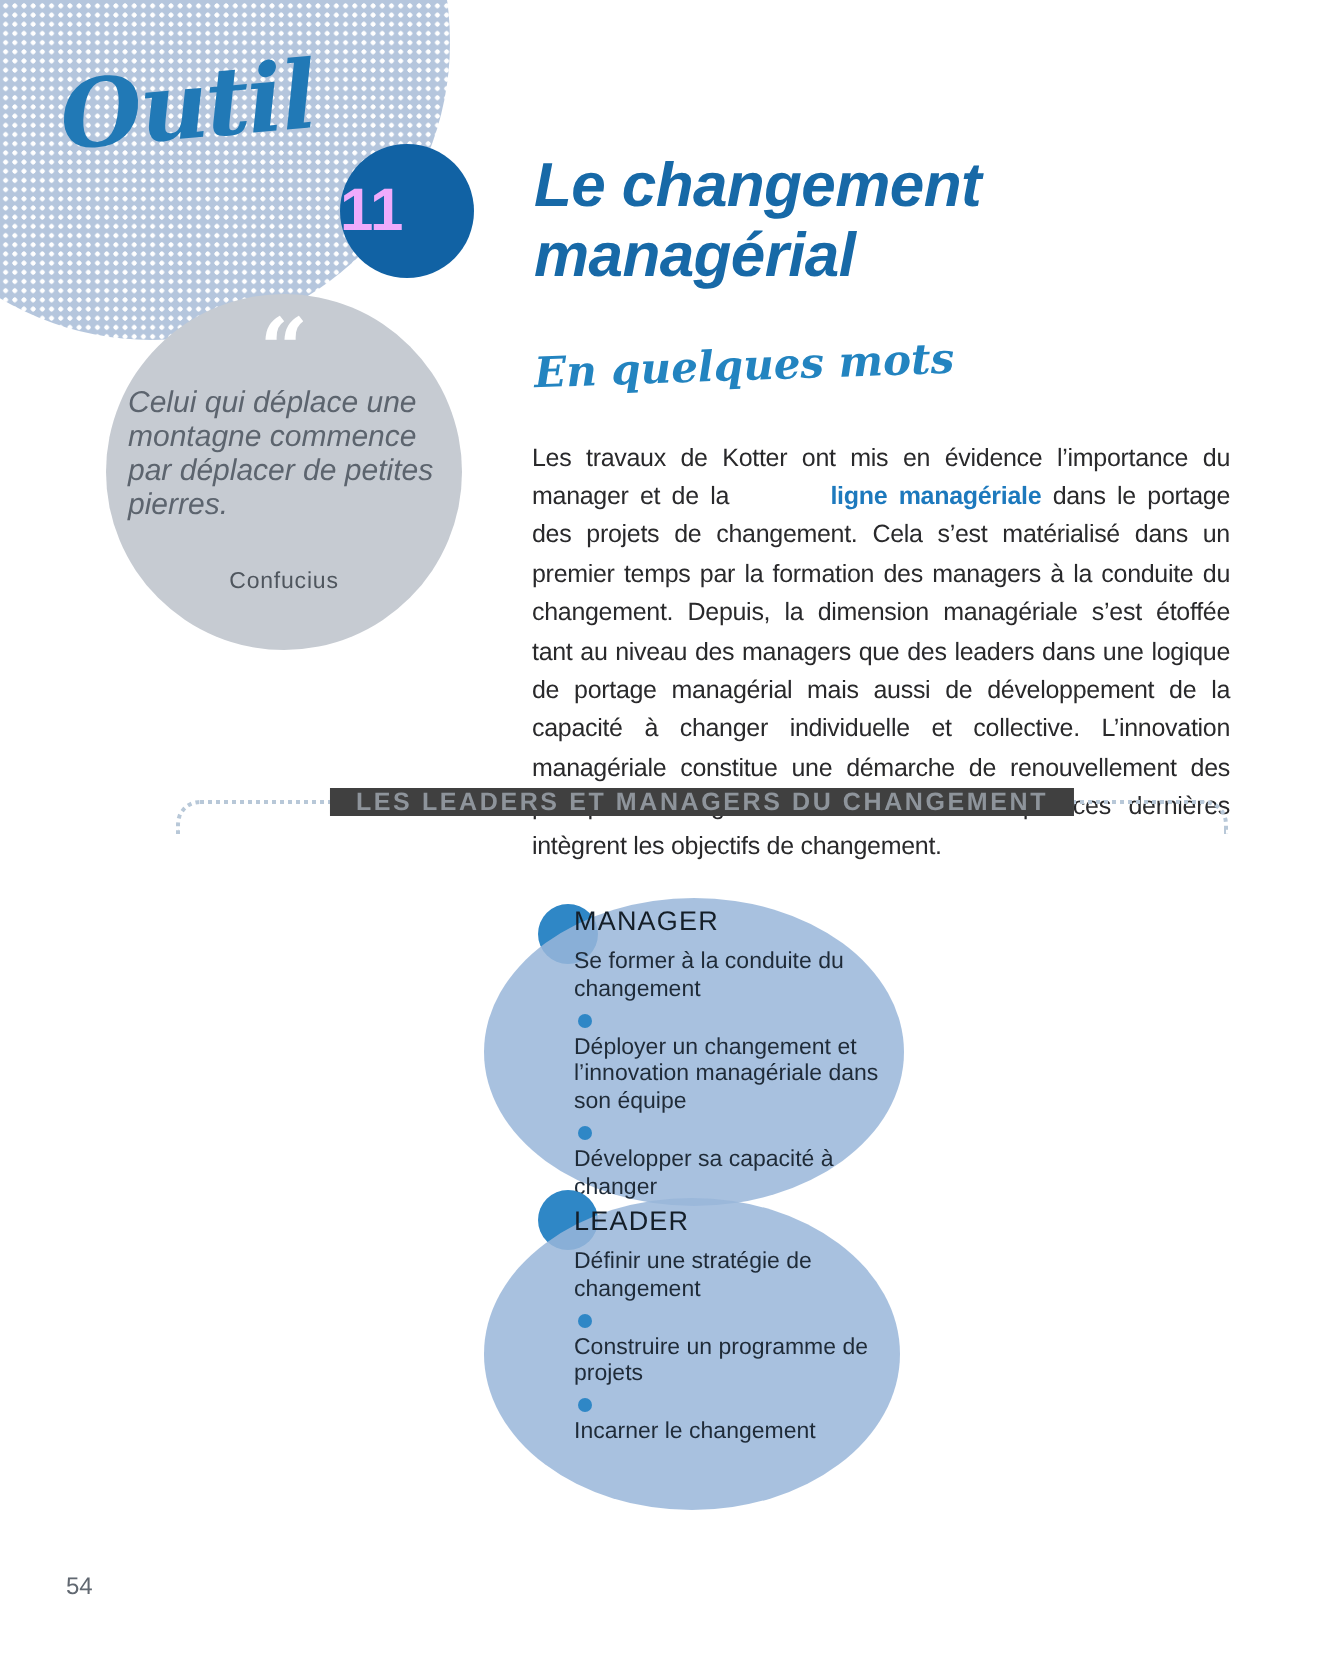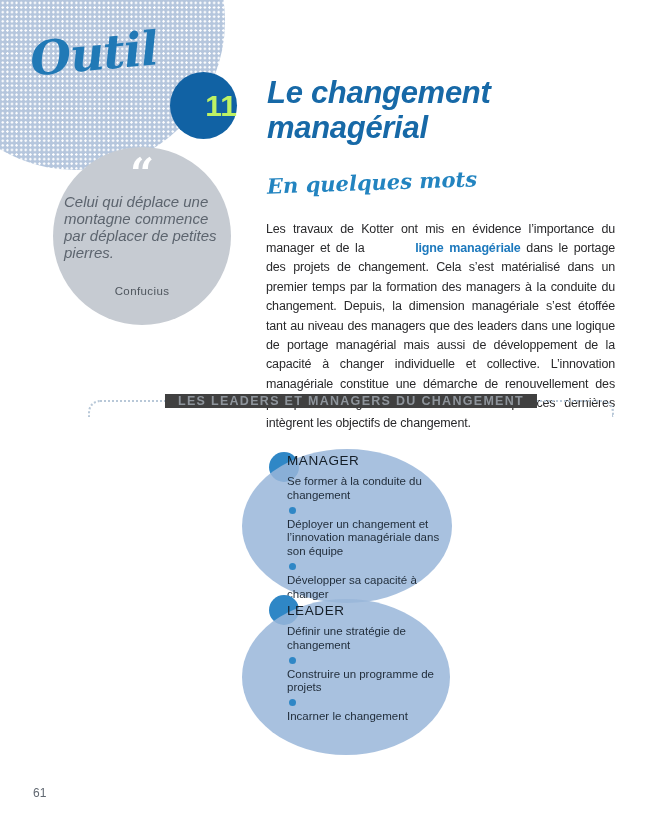--- a/index.html
+++ b/index.html
@@ -16,22 +16,22 @@
     background-size:4.6px 4.6px;
   }
   .dotted-circle.large{ left:-73px; top:-128px; width:298px; height:298px; }
   .tool-script{
     position:absolute; left:30px; top:26px;
     font-family:"DejaVu Serif", serif; font-style:italic; font-weight:bold;
     font-size:47px; color:#2179b6; transform:rotate(-5deg); letter-spacing:-1px;
   }
   .tool-badge{
     position:absolute; left:170px; top:72px; width:67px; height:67px;
-    border-radius:50%; background:#1162a4; color:#bef264;
-    display:flex; align-items:center; justify-content:flex-end;
+    border-radius:50%; background:#1162a4; color:#f0abfc;
+    display:flex; align-items:center; justify-content:flex-start;
     font-size:30px; font-weight:bold;
   }
   .page-title{
     position:absolute; left:267px; top:54px; width:340px;
     font-size:31px; line-height:35px; font-weight:800; color:#1769a7;
     letter-spacing:-0.3px;
     font-style:italic;
   }
   
   .quote-circle{
@@ -147,15 +147,15 @@
   <div class="bubble leader"></div>
   <div class="bubble-content leader">
     <div class="bubble-title">LEADER</div>
     <div class="bubble-item">Définir une stratégie de changement</div>
     <div class="bullet-dot"></div>
     <div class="bubble-item">Construire un programme de projets</div>
     <div class="bullet-dot"></div>
     <div class="bubble-item">Incarner le changement</div>
   </div>
 
-  <div class="page-number">61</div>
+  <div class="page-number">54</div>
 
 </div>
 
 </body></html>

